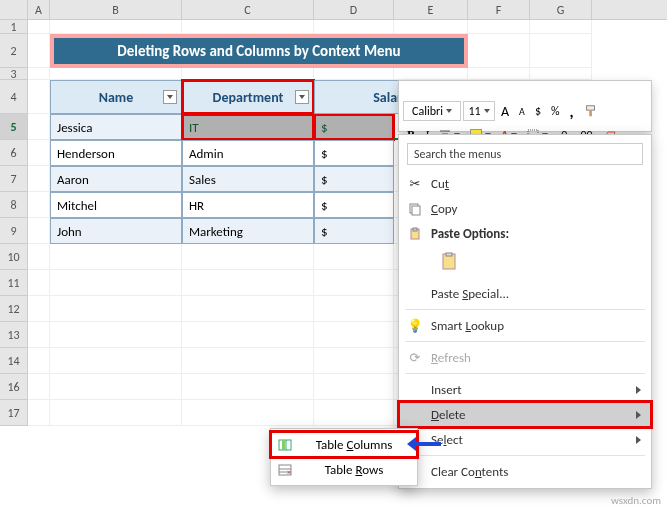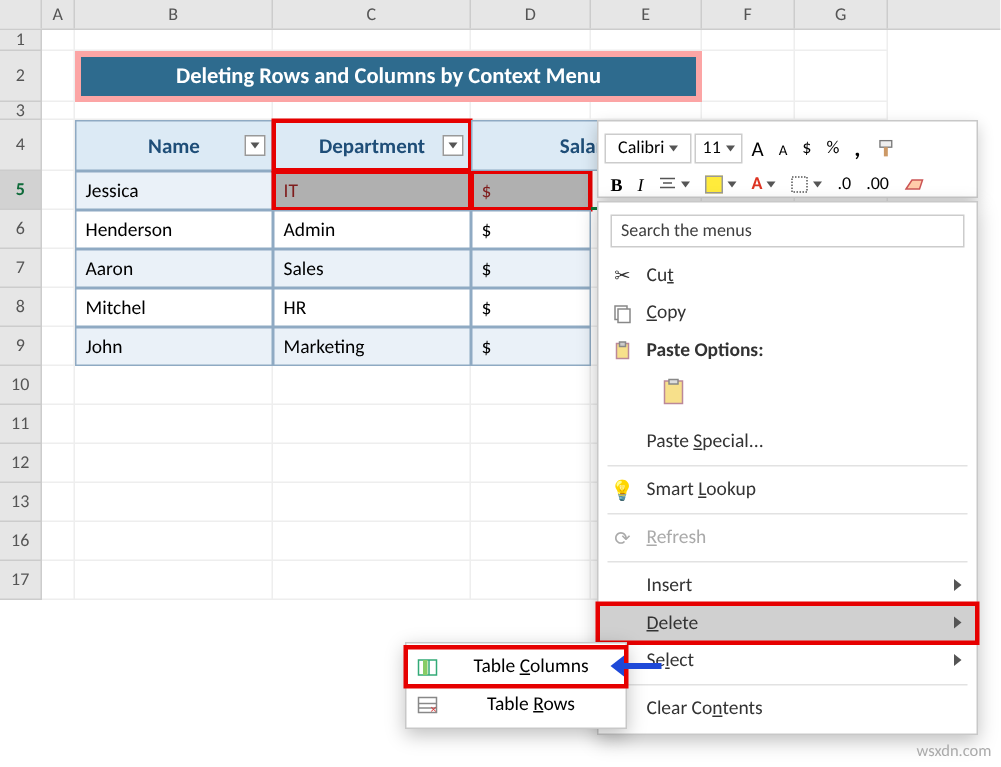--- a/index.html
+++ b/index.html
@@ -51,28 +51,28 @@
   font-size: 14px;
   display: flex; align-items: center; justify-content: center;
   position: relative;
   border: 1px solid #8faac3;
 }
 .thead .dd { position: absolute; right: 4px; top: 50%; transform: translateY(-50%); width: 14px; height: 14px; background: #fff; border: 1px solid #999; display:flex; align-items:center; justify-content:center; }
 .thead .dd::after { content:""; border-left:3px solid transparent; border-right:3px solid transparent; border-top:4px solid #555; }
 .tcell { border: 1px solid #8faac3; padding: 0 6px; display:flex; align-items:center; font-size: 13px; background: #fff; }
 .tcell.alt { background: #eaf1f8; }
 .sel-red { outline: 3px solid #e60000; outline-offset: -2px; }
-.sel-block { background: #b0b0b0 !important; color: #7f1d1d; text-align: right; }
+.sel-block { background: #b0b0b0 !important; color: #14532d; text-align: right; }
 .e5 { color: #888; border-bottom: 2px solid #0f7b3a; display:flex; align-items:center; padding:0 4px; }
 
 .mini-toolbar {
   position: absolute; left: 398px; top: 80px;
   width: 254px; height: 52px;
   background: #fff; border: 1px solid #c8c8c8; box-shadow: 0 4px 10px rgba(0,0,0,.2);
-  display: flex; flex-wrap: wrap; align-items: center; padding: 8px 4px; gap: 2px;
+  display: flex; flex-wrap: wrap; align-items: center; padding: 20px 4px; gap: 2px;
   font-size: 12px;
 }
 .mini-toolbar .mt { display:flex; align-items:center; justify-content:center; height:20px; padding:0 4px; }
 .mt-font { border:1px solid #ccc; width:58px; justify-content:flex-start; padding:0 3px; }
 .mt-size { border:1px solid #ccc; width:32px; }
 .mt-dd::after { content:""; margin-left:3px; border-left:3px solid transparent; border-right:3px solid transparent; border-top:4px solid #555; }
 .mt-bold { font-weight:bold; font-family:'Times New Roman',serif; }
 .mt-italic { font-style:italic; font-family:'Times New Roman',serif; }
 .fill-sw { width:12px; height:12px; background:#ffeb3b; border:1px solid #999; }
 .font-a { color:#d32; font-weight:bold; }
@@ -253,20 +253,30 @@
       <div class="cell cell-a"></div>
       <div class="cell cell-b"></div>
       <div class="cell cell-c"></div>
       <div class="cell cell-d"></div>
       <div class="cell cell-e"></div>
       <div class="cell cell-f"></div>
       <div class="cell cell-g"></div>
     </div>
   <div class="grid-row">
       <div class="row-header">13</div>
+      <div class="cell cell-a"></div>
+      <div class="cell cell-b"></div>
+      <div class="cell cell-c"></div>
+      <div class="cell cell-d"></div>
+      <div class="cell cell-e"></div>
+      <div class="cell cell-f"></div>
+      <div class="cell cell-g"></div>
+    </div>
+  <div class="grid-row">
+      <div class="row-header">14</div>
       <div class="cell cell-a"></div>
       <div class="cell cell-b"></div>
       <div class="cell cell-c"></div>
       <div class="cell cell-d"></div>
       <div class="cell cell-e"></div>
       <div class="cell cell-f"></div>
       <div class="cell cell-g"></div>
     </div>
   <div class="grid-row">
       <div class="row-header">16</div>

